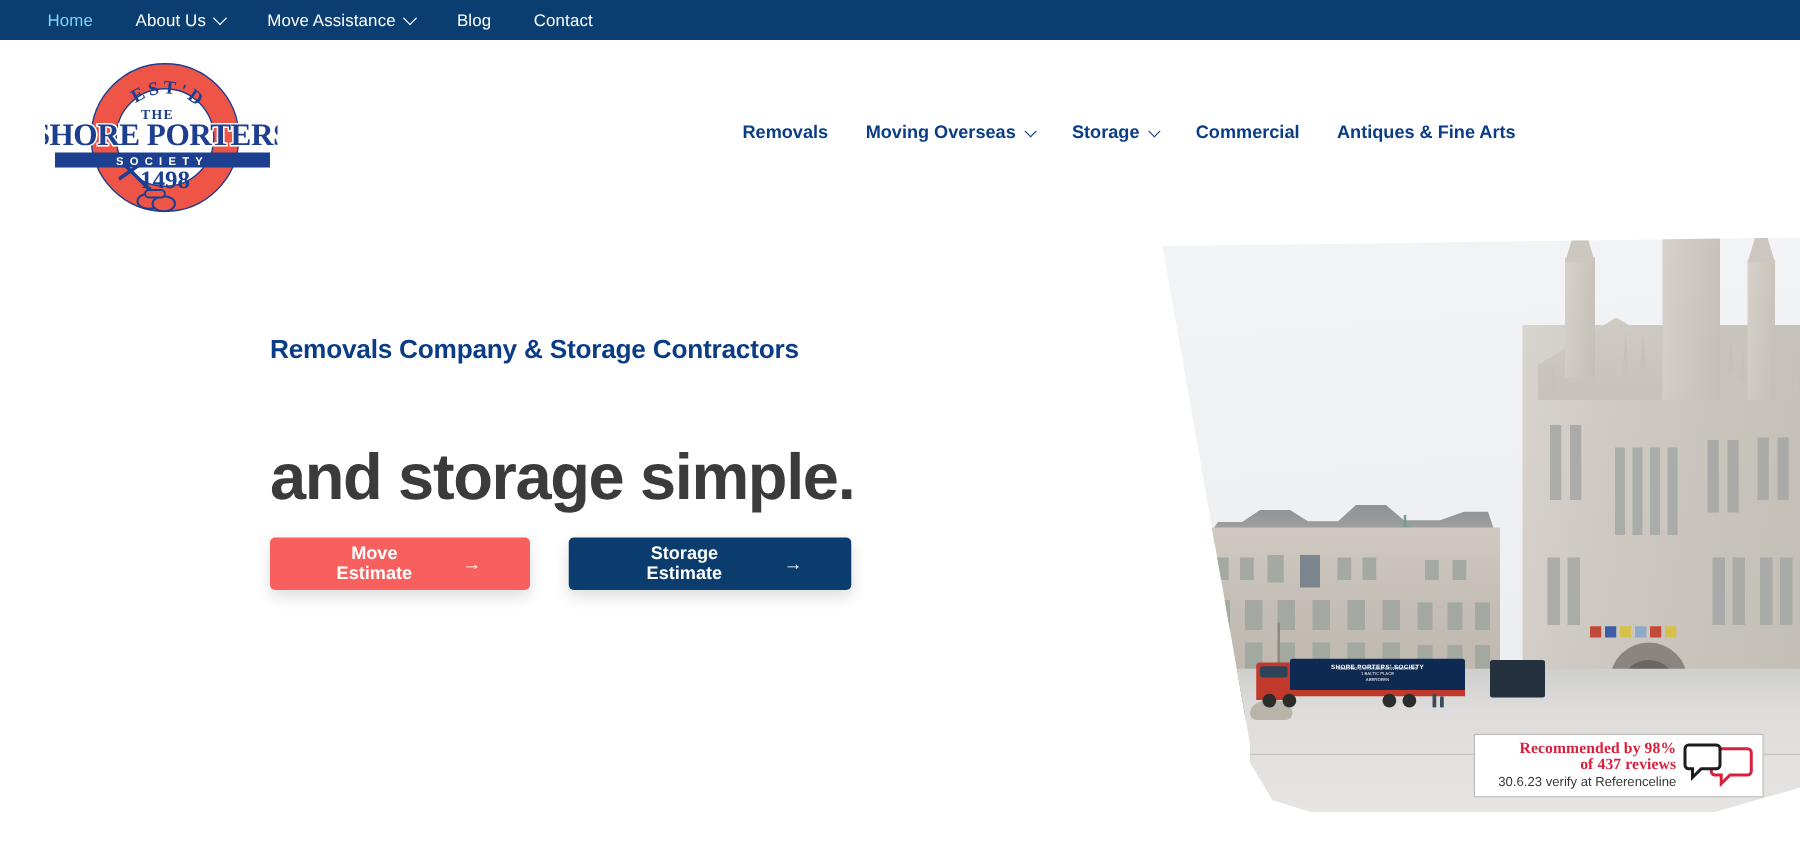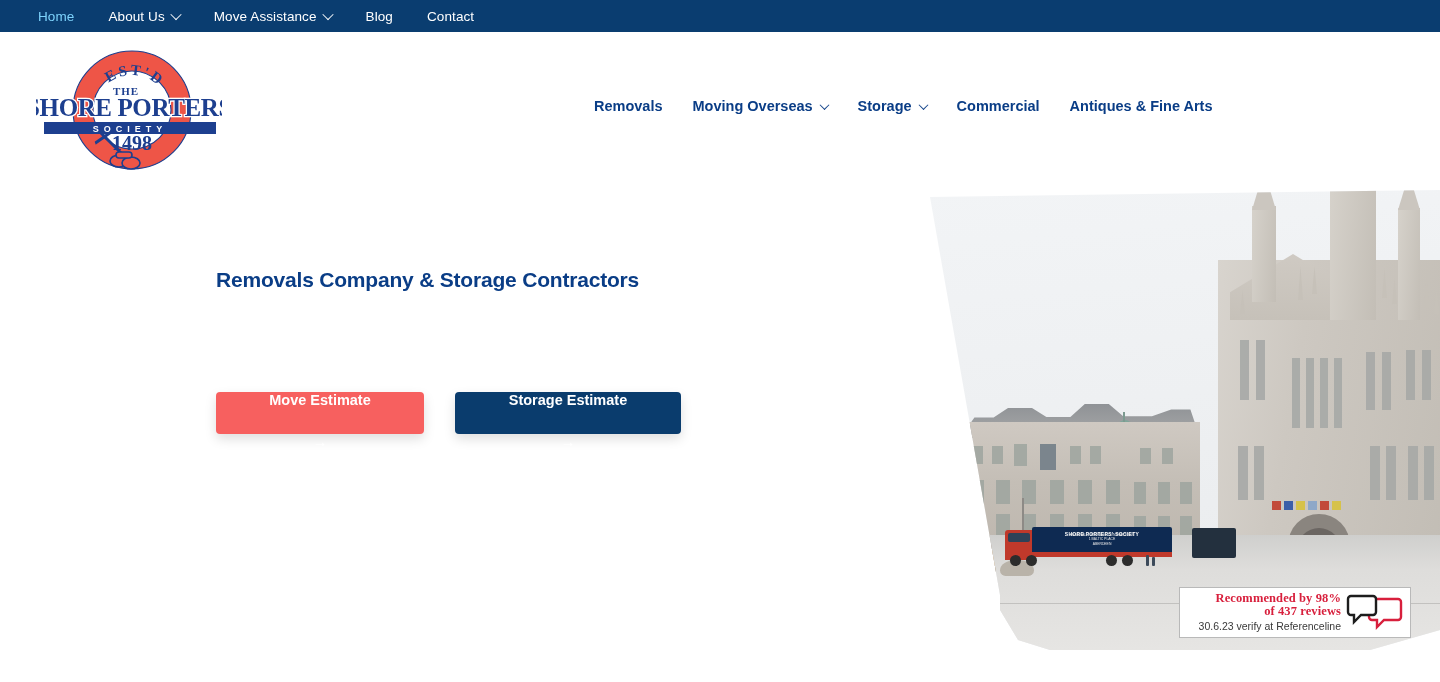--- a/index.html
+++ b/index.html
@@ -236,41 +236,40 @@
   }
   .person {
     position: absolute; bottom: 84px; width: 3px; height: 11px;
     background: #3c4a5a; border-radius: 1px;
   }
 
   
   .hero-text { position: absolute; left: 216px; top: 268px; width: 520px; }
   .eyebrow {
     color: #0a3d86; font-size: 21px; font-weight: bold;
-    letter-spacing: -.2px; margin-bottom: 28px;
+    letter-spacing: -.2px; margin-bottom: 18px;
   }
   .headline {
     color: #3b3b3b; font-size: 52px; font-weight: bold;
     line-height: 48px; letter-spacing: -1.1px; margin-bottom: 24px;
   }
   .subcopy {
     color: #555a5e; font-size: 15.5px; line-height: 24px;
     max-width: 470px; margin-bottom: 31px;
   }
   .subcopy a { color: #2d6cb3; text-decoration: none; }
 
   .hero-buttons { display: flex; gap: 31px; }
   .btn {
     height: 42px; border: none; border-radius: 4px;
     display: flex; align-items: center; justify-content: space-between;
     padding: 0 39px; gap: 26px; cursor: pointer;
     color: #ffffff; font-size: 14.5px; font-weight: bold;
     font-family: "Liberation Sans", sans-serif;
     box-shadow: 0 5px 12px rgba(0,0,0,.13);
-    flex-direction: column;
   }
   .btn-red  { background: #f7605f; width: 208px; }
   .btn-navy { background: #0a3c6d; width: 226px; }
   .arrow { font-size: 15px; line-height: 1; }
 
   
   .badge {
     position: absolute; left: 1179px; top: 587px;
     width: 232px; height: 51px;
     background: #ffffff; border: 1px solid #b9b9b9;
@@ -519,20 +518,21 @@
       </g>
     </svg>
   </div>
 </div>
 
 <section class="hero-text">
   <div class="eyebrow">Removals Company &amp; Storage Contractors</div>
 
   <h1 class="headline">
     <br>
+    <span>and storage simple.</span>
   </h1>
 
 
   <div class="hero-buttons">
     <button class="btn btn-red">
       <span>Move Estimate</span>
       <span class="arrow">→</span>
     </button>
     <button class="btn btn-navy">
       <span>Storage Estimate</span>

